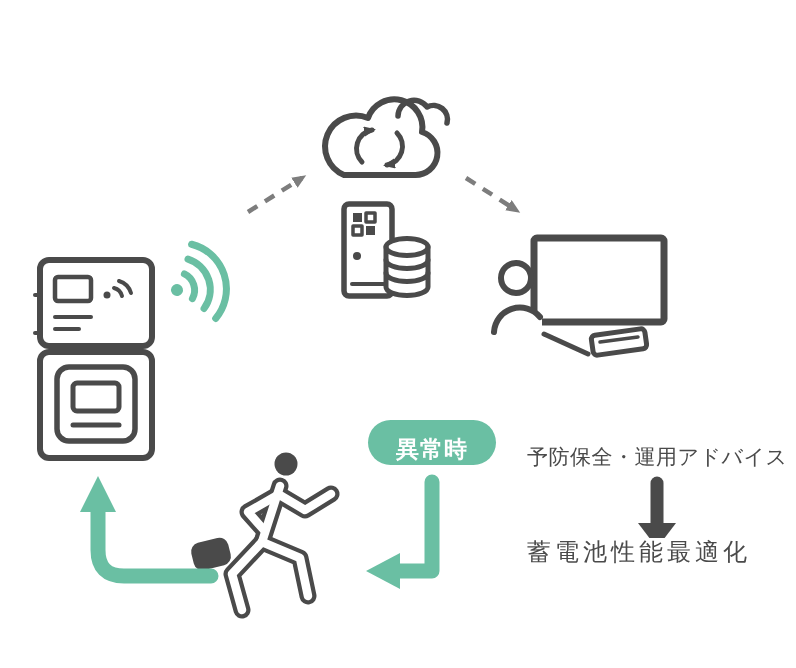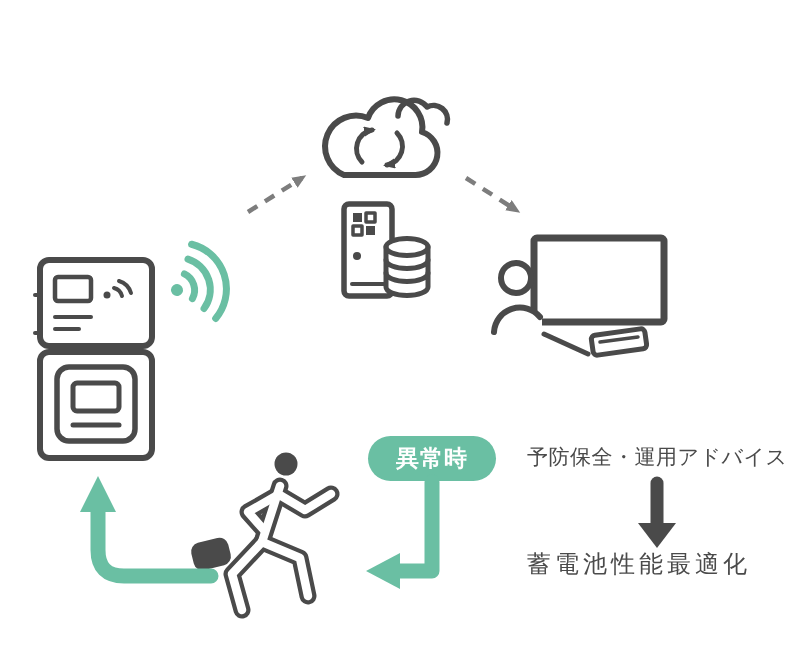--- a/index.html
+++ b/index.html
@@ -161,21 +161,21 @@
         <path d="M92,46 L74,102"></path>
         <path d="M90,54 L117,70 L143,54"></path>
         <path d="M88,56 L60,72 L76,90"></path>
         <path d="M74,102 L112,118 L120,156"></path>
         <path d="M74,102 L44,134 L54,170"></path>
       </g>
       <circle class="f-ink" cx="98" cy="24" r="11.5"></circle>
     </svg>
   </div>
 
-  <div class="abs badge" style="left:368px;top:436px;width:128px;height:45px;">
+  <div class="abs badge" style="left:368px;top:420px;width:128px;height:45px;align-items:flex-end;">
     <span>異常時</span>
   </div>
 
   <div class="abs" style="left:362px;top:480px;width:85px;height:115px;">
     <svg viewBox="0 0 85 115">
       <path class="s-accent" stroke-linecap="butt" stroke-width="15" d="M70,2 L70,91 L36,91"></path>
       <polygon class="f-accent" points="38,73 38,109 4,91"></polygon>
     </svg>
   </div>
 
@@ -188,15 +188,15 @@
 
   <div class="abs flow-label l1" style="left:527px;top:445px;">予防保全・運用アドバイス</div>
 
   <div class="abs" style="left:637px;top:483px;width:40px;height:66px;">
     <svg viewBox="0 0 40 66">
       <line class="s-ink" stroke-linecap="butt" stroke-width="13" x1="20" y1="0" x2="20" y2="42"></line>
       <polygon class="f-ink" points="1,40 39,40 20,65"></polygon>
     </svg>
   </div>
 
-  <div class="abs flow-label l2" style="left:527px;top:550px;text-align:center;">蓄電池性能最適化</div>
+  <div class="abs flow-label l2" style="left:527px;top:538px;text-align:center;">蓄電池性能最適化</div>
 
 </div>
 
 </body></html>

